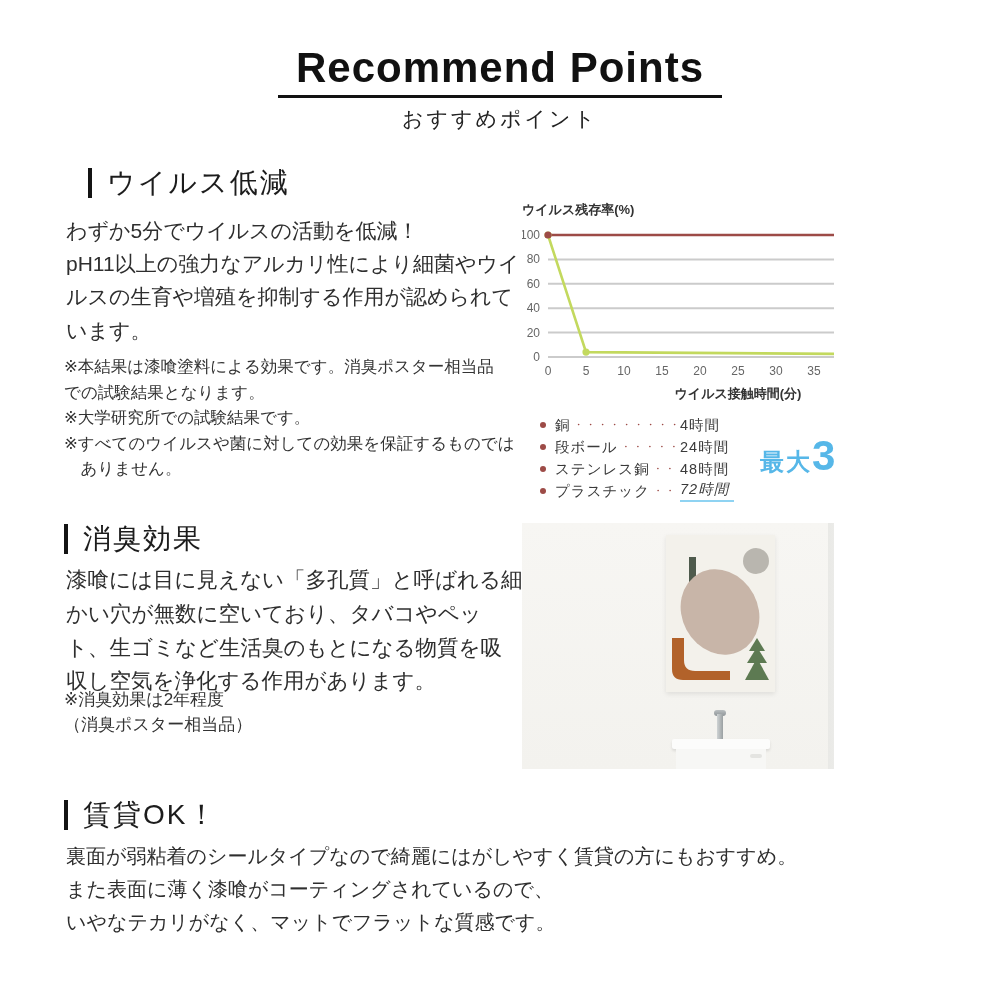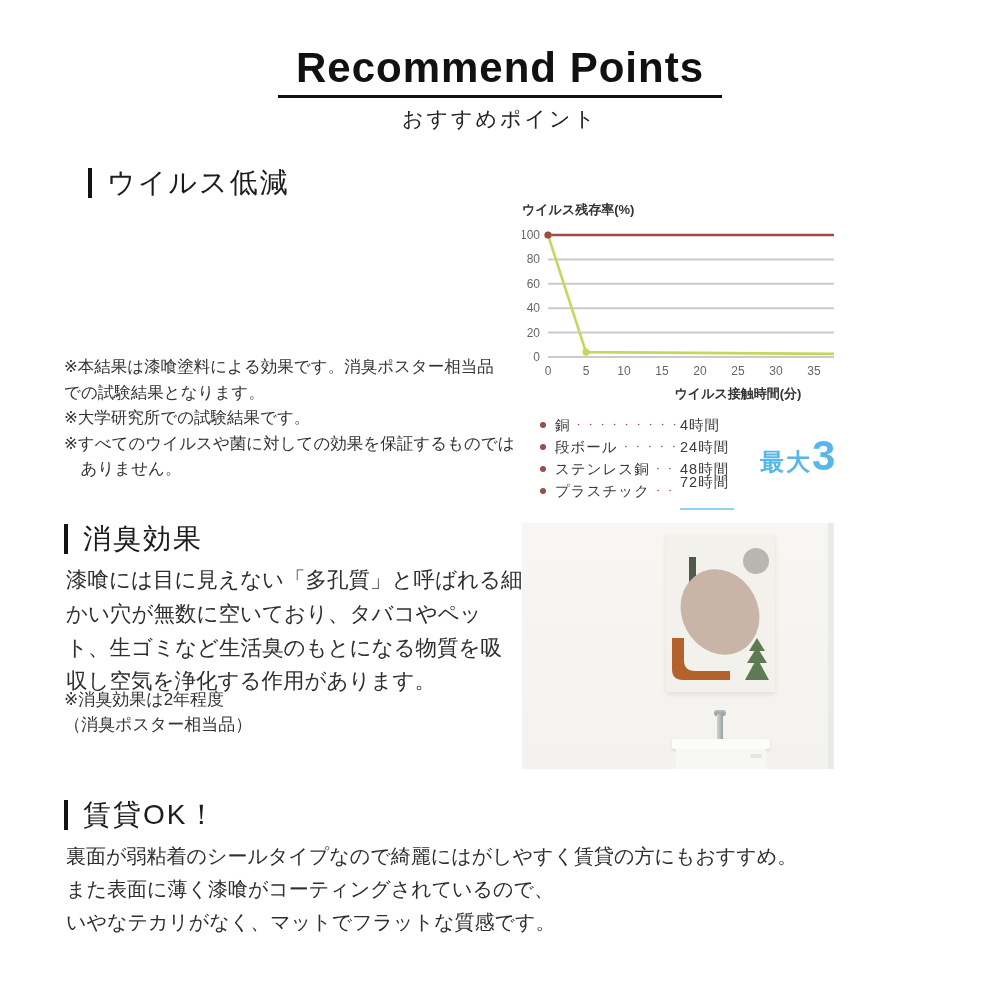--- a/index.html
+++ b/index.html
@@ -39,21 +39,21 @@
   .co-small { font-size:15px; letter-spacing:1px; }
 
   
   .legend { position:absolute; top:402px; left:540px; width:194px; }
   .legend-row { display:flex; align-items:center; height:22px; font-size:14.5px; color:#3a3a3a; letter-spacing:1px; }
   .legend-row .bullet { width:6px; height:6px; border-radius:50%; background:#9d4b47; margin-right:9px; flex:none; }
   .legend-row .l-label { flex:none; }
   .legend-row .l-leader { flex:1; overflow:hidden; white-space:nowrap; color:#9d4b47;
                           font-size:10px; letter-spacing:2px; margin:0 3px; }
   .legend-row .l-value { flex:none; width:54px; text-align:left; }
-  .l-value.underlined { border-bottom:2px solid #8fd3f2; padding-bottom:16px; }
+  .l-value.underlined { border-bottom:2px solid #8fd3f2; padding-bottom:1px;font-style:italic; }
 
   .highlight { position:absolute; top:420px; left:760px; color:#56b7e8; font-weight:700; letter-spacing:2px; white-space:nowrap; }
   .hl-small { font-size:24px; }
   .hl-big { font-size:42px; }
 
   
   .photo { position:absolute; top:511px; left:522px; width:406px; height:246px; overflow:hidden;
            background:linear-gradient(to bottom,#f7f6f3,#f3f2ee); }
   .photo > div { position:absolute; }
   .wall-right { left:306px; top:0; width:100px; height:246px;
@@ -83,20 +83,22 @@
 
   <div class="title-wrap">
     <div class="main-title">Recommend Points</div>
     <div class="sub-title">おすすめポイント</div>
   </div>
 
   <div class="sec-head" style="top:152px; left:64px;padding-left:24px;">
     <span class="bar"></span>
     <span class="txt">ウイルス低減</span>
   </div>
+  <div class="body-text sec1-body">わずか5分でウイルスの活動を低減！
+pH11以上の強力なアルカリ性により細菌やウイルスの生育や増殖を抑制する作用が認められています。</div>
   <div class="body-text sec1-notes">※本結果は漆喰塗料による効果です。消臭ポスター相当品
 での試験結果となります。
 ※大学研究所での試験結果です。
 ※すべてのウイルスや菌に対しての効果を保証するものでは
 　ありません。</div>
 
   <div class="chart">
     <svg width="458" height="205" viewBox="0 0 458 205">
         <line x1="26" y1="157" x2="406" y2="157" stroke="#cbcbcb" stroke-width="2"></line>
         <line x1="26" y1="132.6" x2="406" y2="132.6" stroke="#cbcbcb" stroke-width="2"></line>

